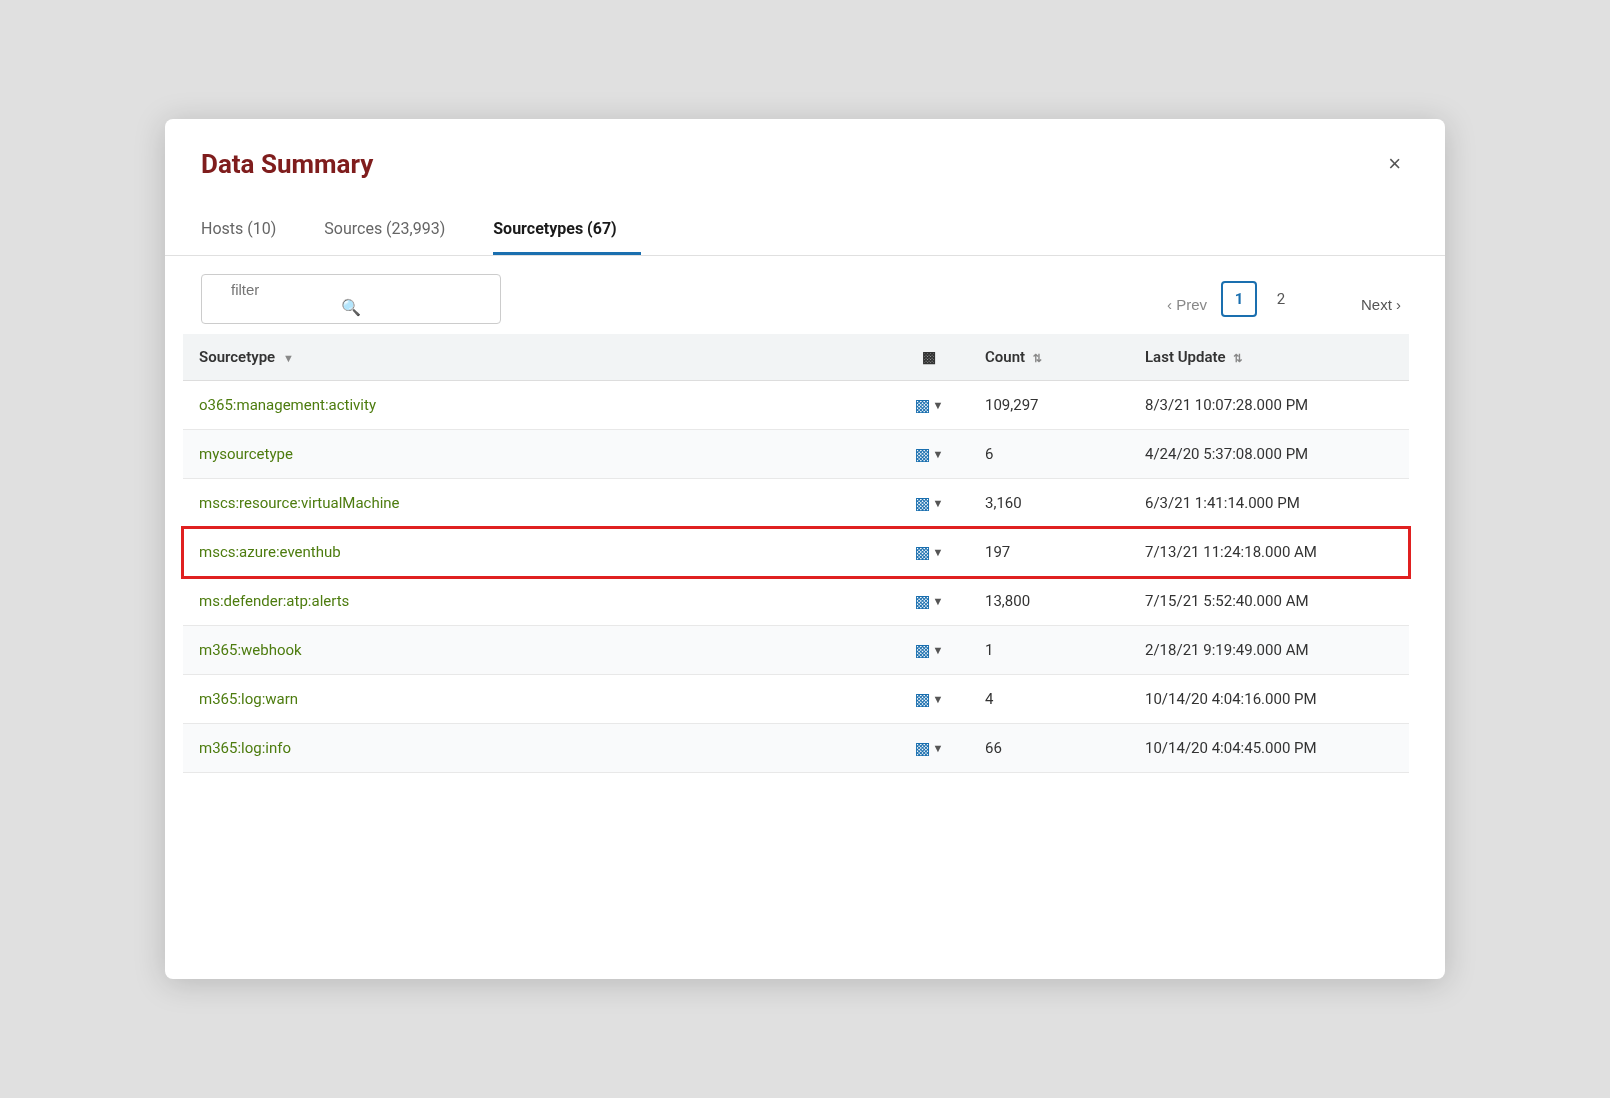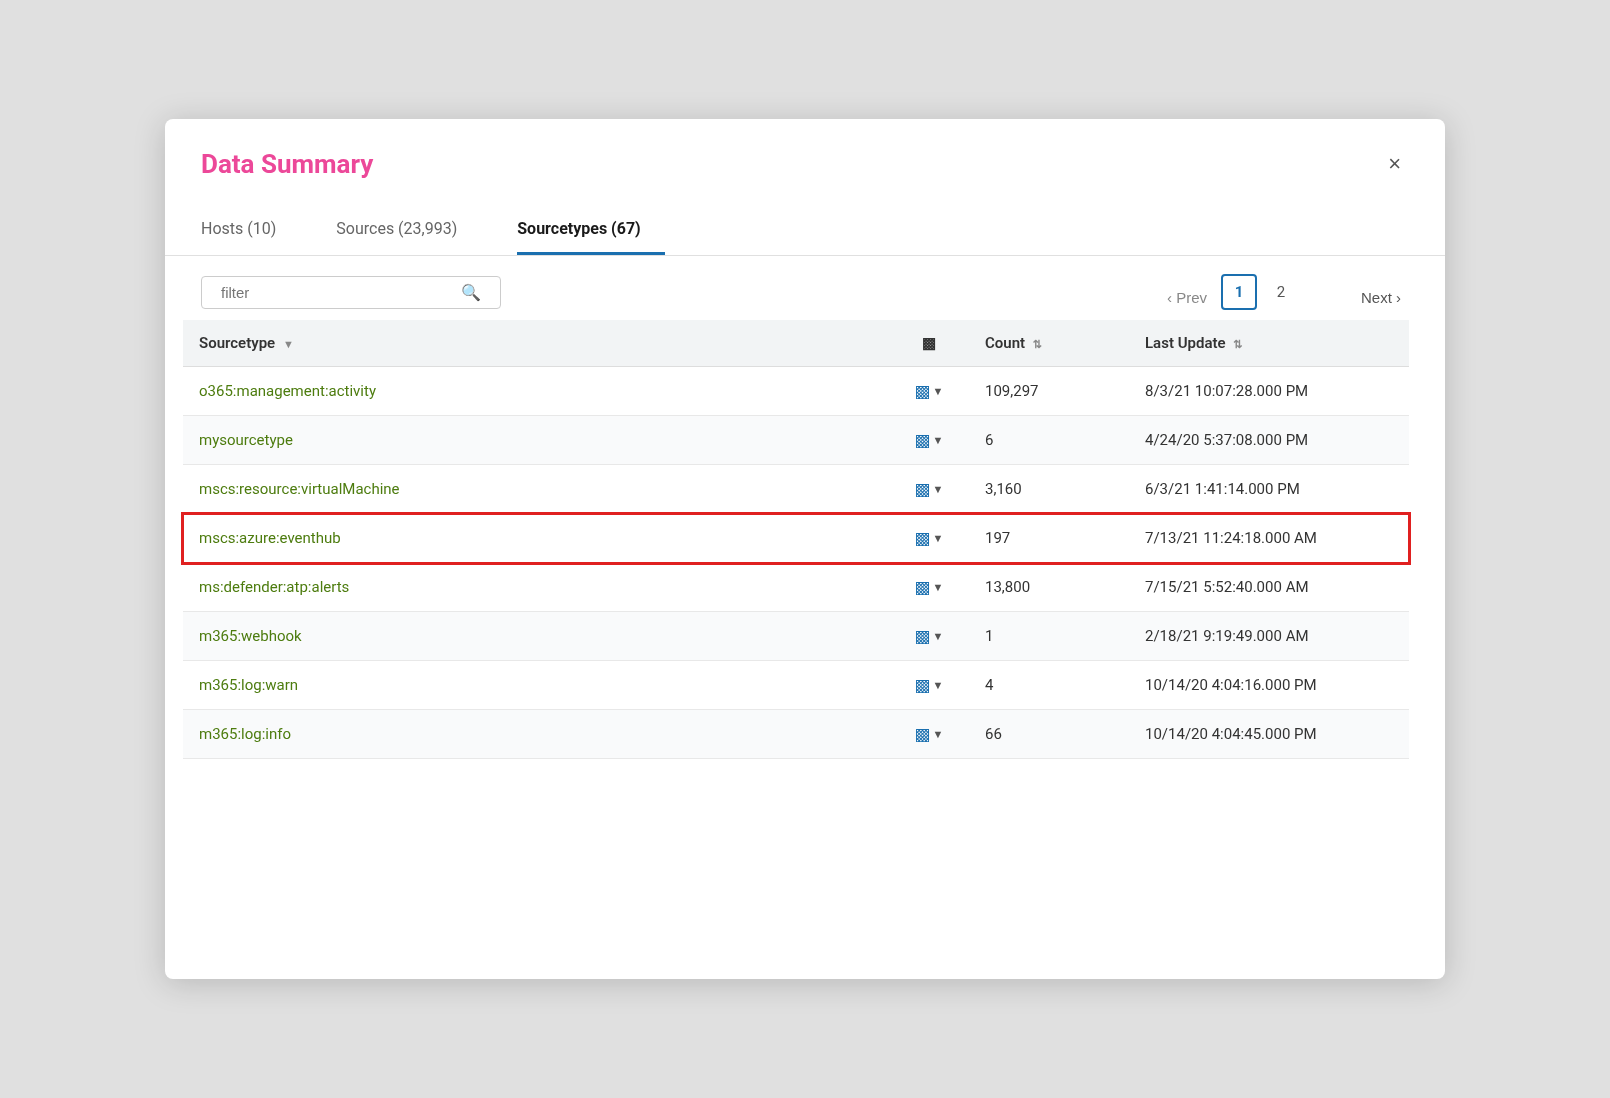--- a/index.html
+++ b/index.html
@@ -22,34 +22,34 @@
     }
     .modal-header {
       display: flex;
       align-items: center;
       justify-content: space-between;
       padding: 28px 36px 0 36px;
     }
     .modal-title {
       font-size: 26px;
       font-weight: 700;
-      color: #ec4899;
+      color: #7f1d1d;
     }
     .close-btn {
       background: none;
       border: none;
       cursor: pointer;
       font-size: 22px;
       color: #555;
       padding: 4px 8px;
       border-radius: 4px;
     }
     .tabs {
       display: flex;
-      gap: 12px;
+      gap: 0;
       padding: 20px 36px 0 36px;
       border-bottom: 1px solid #e0e0e0;
       margin-top: 8px;
       align-items: center;
     }
     .tab {
       padding: 10px 24px 14px 0;
       font-size: 16px;
       color: #666;
       cursor: pointer;
@@ -66,23 +66,24 @@
       display: flex;
       align-items: center;
       justify-content: space-between;
       padding: 18px 36px 10px 36px;
     }
     .search-box {
       display: flex;
       align-items: center;
       border: 1px solid #ccc;
       border-radius: 4px;
-      padding: 6px 19px;
+      padding: 6px 4px;
       width: 300px;
       background: #fff;
+      flex-direction: column;
     }
     .search-box input {
       border: none;
       outline: none;
       font-size: 15px;
       color: #888;
       width: 240px;
       background: transparent;
     }
     .search-icon {

